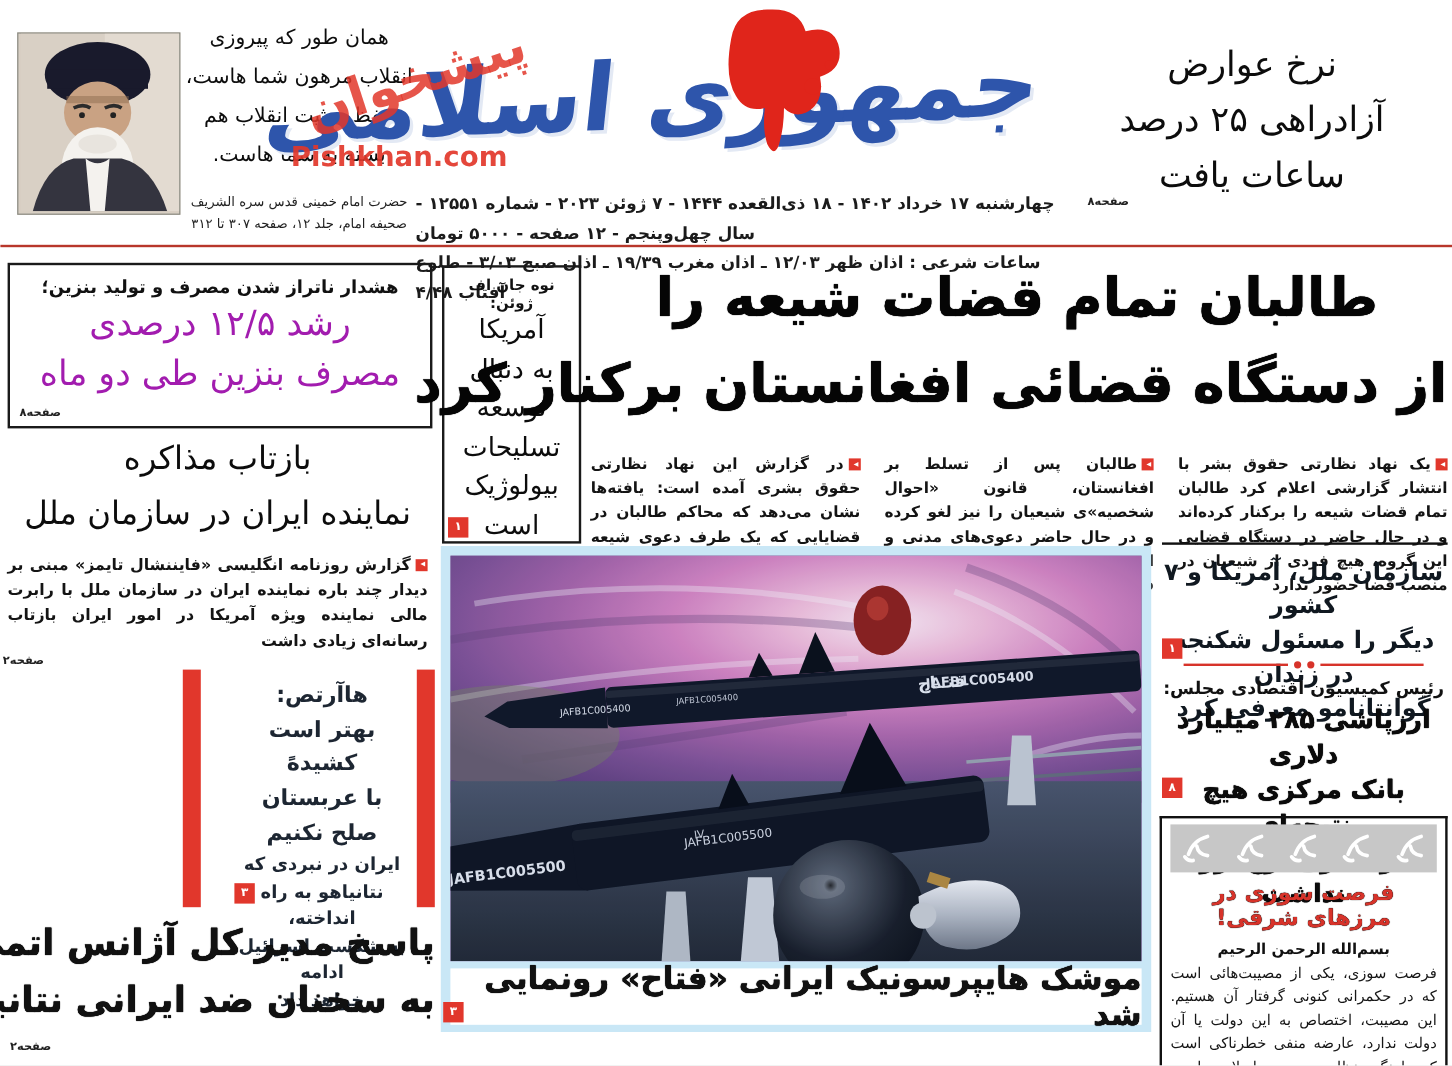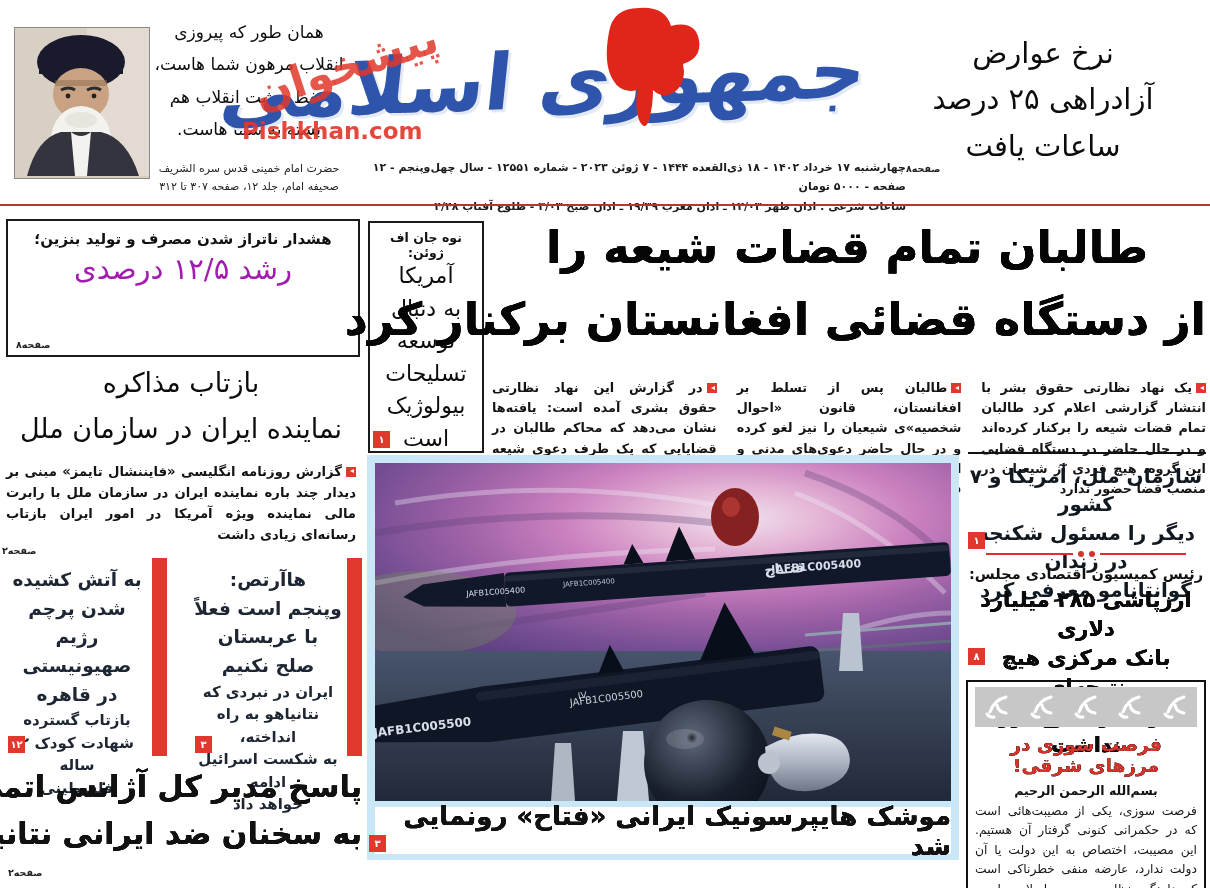--- a/index.html
+++ b/index.html
@@ -19,21 +19,21 @@
   .photo-box{left:14px;top:27px;width:134px;height:150px;border:1px solid #8b8b83;background:#d8cfc3;}
   .quote{left:150px;top:16px;width:198px;font-size:17px;line-height:1.9;text-align:center;color:#0d0d0d;}
   .attr{left:146px;top:160px;width:206px;font-size:11px;line-height:1.65;text-align:center;color:#222;}
   .wm-fa{left:250px;top:40px;font-size:44px;font-weight:bold;color:rgba(226,55,42,.85);
          transform:rotate(-18deg);z-index:6;}
   .wm-en{left:242px;top:118px;font-size:23px;font-weight:bold;color:rgba(226,55,42,.92);z-index:6;}
   .masthead{left:393px;top:2px;width:472px;height:156px;}
   .mast-title{position:absolute;left:0;top:6px;width:100%;text-align:center;font-size:78px;font-weight:bold;
          color:#2e55ab;line-height:140px;transform:skewX(-8deg) rotate(-2deg);
          text-shadow:3px 3px 0 #e3e9f4;white-space:nowrap;}
-  .dateline{left:346px;top:158px;width:560px;text-align:right;font-size:11px;font-weight:bold;
+  .dateline{left:346px;top:158px;width:560px;text-align:left;font-size:14px;font-weight:bold;
          line-height:1.75;color:#1b1b1b;}
   .toll{left:882px;top:30px;width:322px;font-size:29px;line-height:1.6;color:#0c0c0c;text-align:center;}
   .toll-page{left:906px;top:163px;}
   .rule{left:0;top:204px;width:1210px;height:2px;background:#b8372b;}
   
   .benzin{left:6px;top:219px;width:350px;height:134px;border:2px solid #1a1a1a;}
   .benzin .kick{margin-top:9px;font-size:15px;font-weight:bold;}
   .benzin .big{font-size:29px;line-height:1.45;color:#a21caf;}
   .untalks{left:2px;top:360px;width:358px;}
   .untalks .hl{font-size:27px;line-height:1.7;color:#0c0c0c;}
@@ -128,50 +128,37 @@
     <div>آزادراهی ۲۵ درصد</div>
     <div>ساعات یافت</div>
   </div>
   <div class="abs toll-page pageref">صفحه۸</div>
 
   <div class="abs rule"></div>
 
   <div class="abs benzin ctr">
     <div class="kick">هشدار ناتراز شدن مصرف و تولید بنزین؛</div>
     <div class="big">رشد ۱۲/۵ درصدی</div>
+    <div class="big">مصرف بنزین طی دو ماه</div>
     <div class="abs pageref" style="left:8px;bottom:5px">صفحه۸</div>
   </div>
 
   <div class="abs untalks ctr">
     <div class="hl">بازتاب مذاکره</div>
     <div class="hl">نماینده ایران در سازمان ملل</div>
     <div class="body"><span class="bullet"></span><span>گزارش روزنامه انگلیسی «فایننشال تایمز» مبنی بر دیدار چند باره نماینده ایران در سازمان ملل با رابرت مالی نماینده ویژه آمریکا در امور ایران بازتاب رسانه‌ای زیادی داشت</span></div>
     <div class="pageref" style="text-align:left;padding-right:4px">صفحه۲</div>
   </div>
 
-  <div class="abs sbox ctr" style="left:5px;width:144px">
-    <div class="t1">
-      <div>به آتش کشیده</div>
-      <div>شدن پرچم رژیم</div>
-      <div>صهیونیستی</div>
-      <div>در قاهره</div>
-    </div>
-    <div class="t2">
-      <div>بازتاب گسترده</div>
-      <div>شهادت کودک ۲ ساله</div>
-      <div>فلسطینی</div>
-    </div>
-    <div class="badge abs" style="left:3px;bottom:3px">۱۲</div>
-  </div>
   <div class="abs rbar" style="left:152px"></div>
 
   <div class="abs sbox ctr" style="left:192px;width:152px">
     <div class="t1">
       <div>هاآرتص:</div>
-      <div>وپنجم است فعلاً</div>
+      <div>بهتر است کشیدهً</div>
       <div>با عربستان</div>
       <div>صلح نکنیم</div>
     </div>
     <div class="t2">
       <div>ایران در نبردی که</div>
       <div>نتانیاهو به راه انداخته،</div>
       <div>به شکست اسرائیل ادامه</div>
       <div>خواهد داد</div>
     </div>
     <div class="badge abs" style="left:3px;bottom:3px">۳</div>

